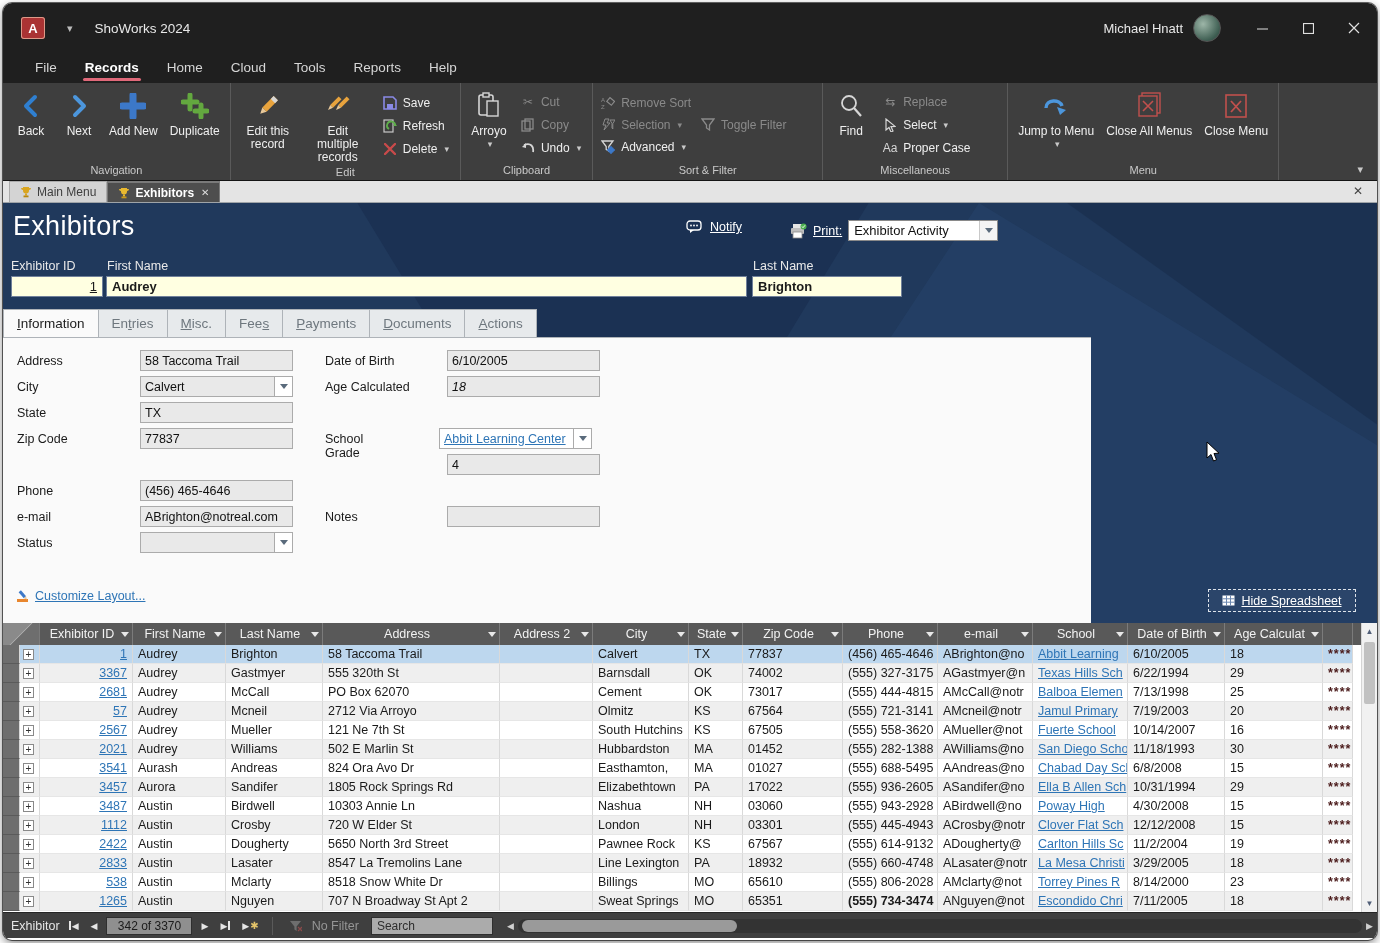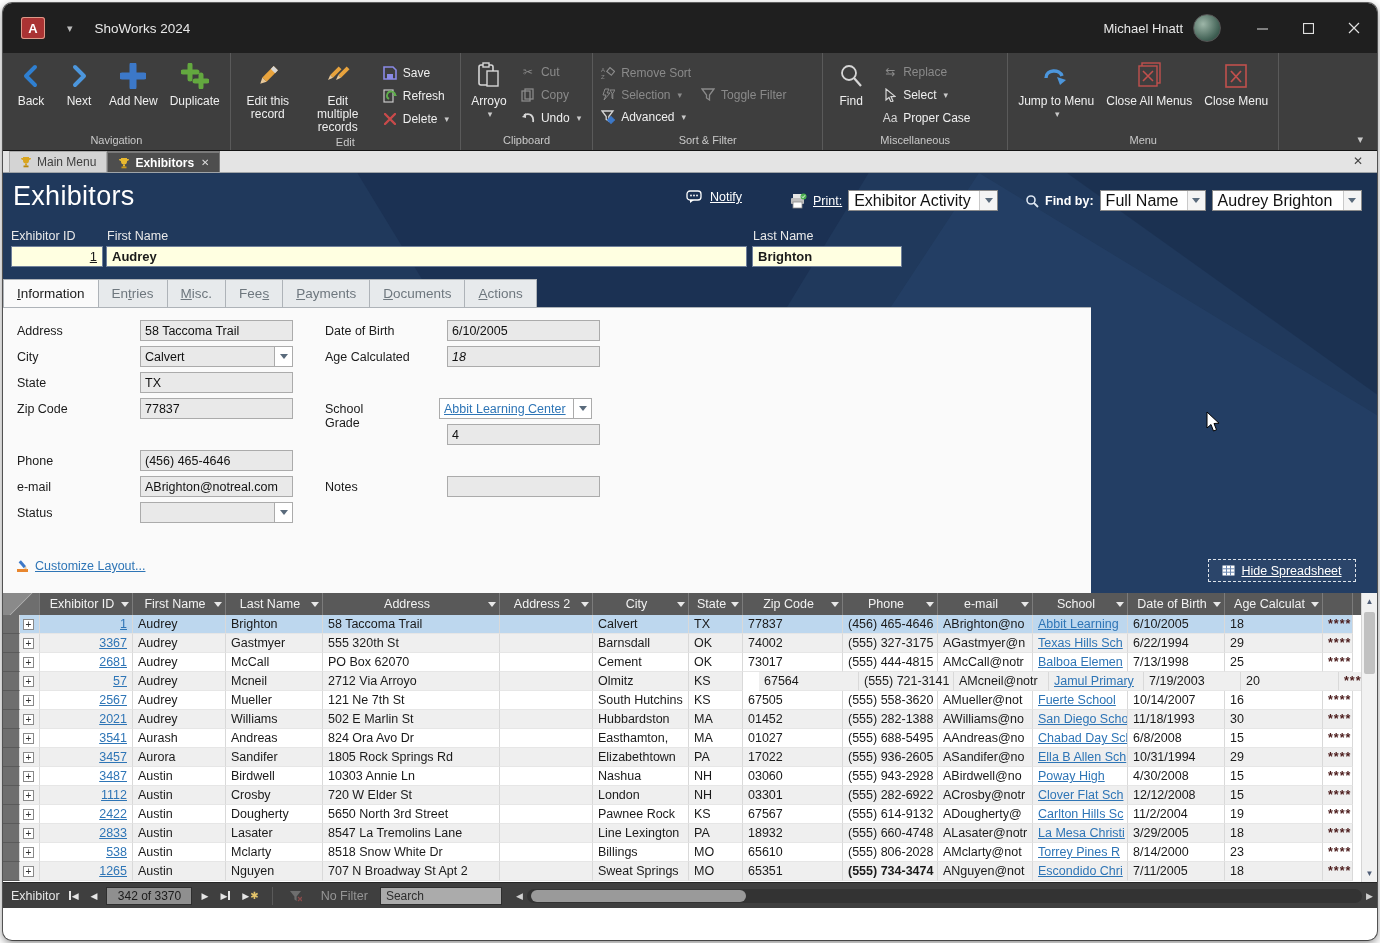--- a/index.html
+++ b/index.html
@@ -59,21 +59,21 @@
   .pat1{ left:330px; top:-40px; width:560px; height:460px; background:#1B3153;
     clip-path:polygon(0 0,100% 0,50% 100%); }
   .pat2{ left:700px; top:0; width:690px; height:420px; background:#26436B;
     clip-path:polygon(40% 0,100% 60%,100% 100%,0 100%); opacity:.55; }
   .pat3{ left:980px; top:-60px; width:420px; height:300px; background:#1A2F4F;
     clip-path:polygon(0 0,100% 0,100% 100%); opacity:.8; }
   .page-title{ position:absolute; left:10px; top:8px; color:#FFF; font-size:27px; font-weight:normal; letter-spacing:.3px; }
   .hdr-link{ color:#FFF; font-size:12.5px; text-decoration:underline; }
   .hdr-row{ position:absolute; display:flex; align-items:center; gap:6px; }
   .combo{ display:flex; align-items:center; background:#FFF; border:1px solid #8A8A8A; height:21px; }
-  .combo .cval{ flex:1; font-size:16px; color:#111; padding:0 5px; white-space:nowrap; overflow:hidden; }
+  .combo .cval{ flex:1; font-size:13px; color:#111; padding:0 5px; white-space:nowrap; overflow:hidden; }
   .combo .cbtn{ width:18px; height:100%; background:#F4F4F4; border-left:1px solid #C9C9C9;
     display:flex; align-items:center; justify-content:center; }
   .caret{ width:0; height:0; border:4px solid transparent; border-top:5px solid #5A6B7C; margin-top:4px; }
   .flabel{ color:#E9E9E9; font-size:12.5px; position:absolute; }
   .yfield{ position:absolute; height:21px; background:#FFFFE1; border:1px solid #70809A;
     font-size:13px; color:#1A1A1A; display:flex; align-items:center; padding:0 5px; font-weight:bold; }
   .yfield.num{ justify-content:flex-end; text-decoration:underline; font-weight:normal; }
 
   
   .form-tabs{ position:absolute; left:0; top:106px; display:flex; height:28px; align-items:stretch; }
@@ -132,21 +132,21 @@
   .vs-thumb{ position:absolute; left:2px; right:2px; top:19px; height:62px; background:#C1C1C1; border-radius:2px; }
 
   
   .statusbar{ height:26px; background:#3F3F3F; border-top:1px solid #252525; display:flex;
     align-items:center; color:#E6E6E6; font-size:12.5px; padding-left:8px; gap:6px; }
   .nav-glyph{ color:#E6E6E6; font-size:9px; display:flex; align-items:center; gap:1px; padding:0 3px; }
   .nav-glyph .bar{ display:inline-block; width:2px; height:9px; background:#E6E6E6; }
   .rec-box{ width:86px; height:18px; background:#8F8F8F; border:1px solid #2E2E2E; color:#1B1B1B;
     font-size:12px; display:flex; align-items:center; justify-content:center; }
   .sb-sep{ width:1px; height:18px; background:#5A5A5A; margin:0 4px; }
-  .nofilter{ display:flex; align-items:center; gap:19px; color:#969696; padding:0 6px; }
+  .nofilter{ display:flex; align-items:center; gap:10px; color:#969696; padding:0 6px; }
   .search-box{ width:122px; height:18px; background:#ABABAB; border:1px solid #2E2E2E; color:#2E2E2E;
     font-size:12px; padding:0 5px; font-family:"Liberation Sans",sans-serif; }
   .search-box::placeholder{ color:#2E2E2E; opacity:1; }
   .hscroll{ flex:1; height:100%; display:flex; align-items:center; position:relative; margin-left:4px; }
   .hs-arrow{ color:#D0D0D0; font-size:9px; padding:0 4px; }
   .hs-track{ flex:1; height:14px; background:#333; border-radius:7px; position:relative; }
   .hs-thumb{ position:absolute; left:4px; top:1px; width:215px; height:12px; background:#9A9A9A; border-radius:6px; }
   .star{ color:#E4C46A; font-size:10px; }
 </style>
 </head>
@@ -172,20 +172,29 @@
           </svg>
         </div>
       <div class="win-btn">
         <svg width="12" height="12">
             <path d="M1,1 L11,11 M11,1 L1,11" stroke="#E0E0E0" stroke-width="1.2"></path>
           </svg>
         </div>
     </div>
   </div>
 
+  <div class="menubar" id="menubar">
+      <div class="menu-item">File</div>
+      <div class="menu-item active">Records</div>
+      <div class="menu-item">Home</div>
+      <div class="menu-item">Cloud</div>
+      <div class="menu-item">Tools</div>
+      <div class="menu-item">Reports</div>
+      <div class="menu-item">Help</div>
+    </div>
 
   <div class="ribbon">
     <div class="rgroup">
       <div class="rgroup-body">
         <div class="bigbtn">
           <div class="bicon">
               <svg width="20" height="24">
                 <path d="M14,3 L5,12 L14,21" fill="none" stroke="#2F7FD0" stroke-width="4" stroke-linecap="round" stroke-linejoin="round"></path>
               </svg>
             </div>
@@ -494,39 +503,20 @@
         </svg>
       <a class="hdr-link" href="#">Print:</a>
       <div class="combo" style="width:150px;">
         <span class="cval">Exhibitor Activity</span>
         <span class="cbtn">
             <span class="caret"></span>
           </span>
       </div>
     </div>
 
-    <div class="hdr-row" style="left:1022px; top:17px;">
-      <svg width="14" height="14">
-          <circle cx="6" cy="6" r="4" fill="none" stroke="#DDE6F2" stroke-width="1.6"></circle>
-          <line x1="9" y1="9" x2="13" y2="13" stroke="#DDE6F2" stroke-width="1.8"></line>
-        </svg>
-      <span style="color:#FFF; font-size:12.5px; font-weight:bold;">Find by:</span>
-      <div class="combo" style="width:106px;">
-        <span class="cval">Full Name</span>
-        <span class="cbtn">
-            <span class="caret"></span>
-          </span>
-      </div>
-      <div class="combo" style="width:150px;">
-        <span class="cval">Audrey Brighton</span>
-        <span class="cbtn">
-            <span class="caret"></span>
-          </span>
-      </div>
-    </div>
 
     <div class="flabel" style="left:8px; top:56px;">Exhibitor ID</div>
     <div class="flabel" style="left:104px; top:56px;">First Name</div>
     <div class="flabel" style="left:750px; top:56px;">Last Name</div>
     <div class="yfield num" style="left:8px; top:73px; width:92px;">1</div>
     <div class="yfield" style="left:103px; top:73px; width:641px;">Audrey</div>
     <div class="yfield" style="left:749px; top:73px; width:150px;">Brighton</div>
 
     <div class="form-tabs" id="form-tabs">
         <div class="ftab active"><u>I</u>nformation</div>
@@ -752,21 +742,21 @@
           </div>
           <div class="gc right" style="width: 93px;">
             <a href="#">57</a>
           </div>
           <div class="gc" style="width: 93px;">Audrey</div>
           <div class="gc" style="width: 97px;">Mcneil</div>
           <div class="gc" style="width: 177px;">2712 Via Arroyo</div>
           <div class="gc" style="width: 93px;"></div>
           <div class="gc" style="width: 96px;">Olmitz</div>
           <div class="gc" style="width: 54px;">KS</div>
-          <div class="gc" style="width: 100px; margin-left: 16px;">67564</div>
+          <div class="gc" style="width: 100px;">67564</div>
           <div class="gc" style="width: 95px;">(555) 721-3141</div>
           <div class="gc" style="width: 95px;">AMcneil@notr</div>
           <div class="gc" style="width: 95px;">
             <a href="#">Jamul Primary</a>
           </div>
           <div class="gc" style="width: 97px;">7/19/2003</div>
           <div class="gc" style="width: 98px;">20</div>
           <div class="gc stars" style="width: 30px;">****</div>
         </div>
         <div class="g-row">
@@ -897,21 +887,21 @@
           <div class="gc right" style="width: 93px;">
             <a href="#">1112</a>
           </div>
           <div class="gc" style="width: 93px;">Austin</div>
           <div class="gc" style="width: 97px;">Crosby</div>
           <div class="gc" style="width: 177px;">720 W Elder St</div>
           <div class="gc" style="width: 93px;"></div>
           <div class="gc" style="width: 96px;">London</div>
           <div class="gc" style="width: 54px;">NH</div>
           <div class="gc" style="width: 100px;">03301</div>
-          <div class="gc" style="width: 95px;">(555) 282-6922</div>
+          <div class="gc" style="width: 95px;">(555) 445-4943</div>
           <div class="gc" style="width: 95px;">ACrosby@notr</div>
           <div class="gc" style="width: 95px;">
             <a href="#">Clover Flat Sch</a>
           </div>
           <div class="gc" style="width: 97px;">12/12/2008</div>
           <div class="gc" style="width: 98px;">15</div>
           <div class="gc stars" style="width: 30px;">****</div>
         </div>
         <div class="g-row">
           <div class="gc sel" style="width: 17px;"></div>

